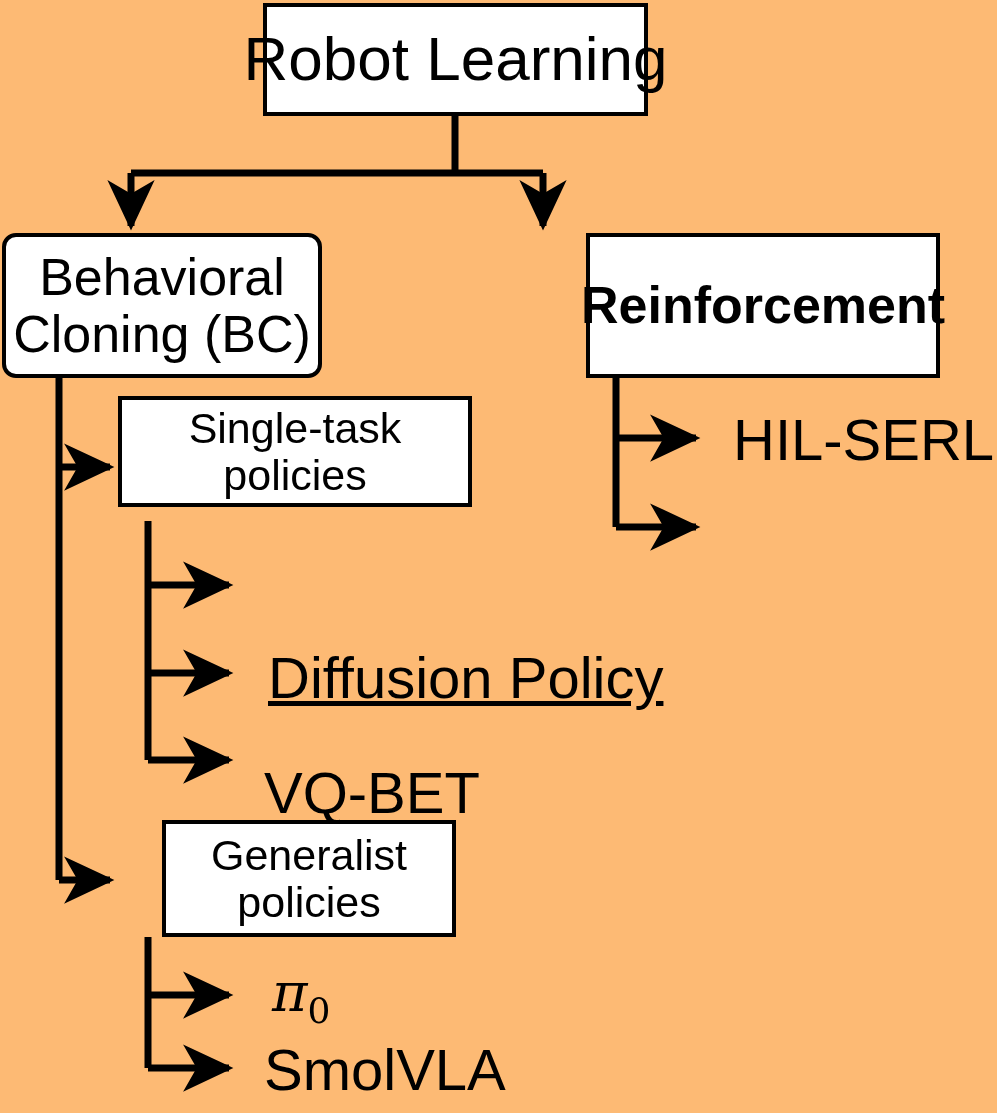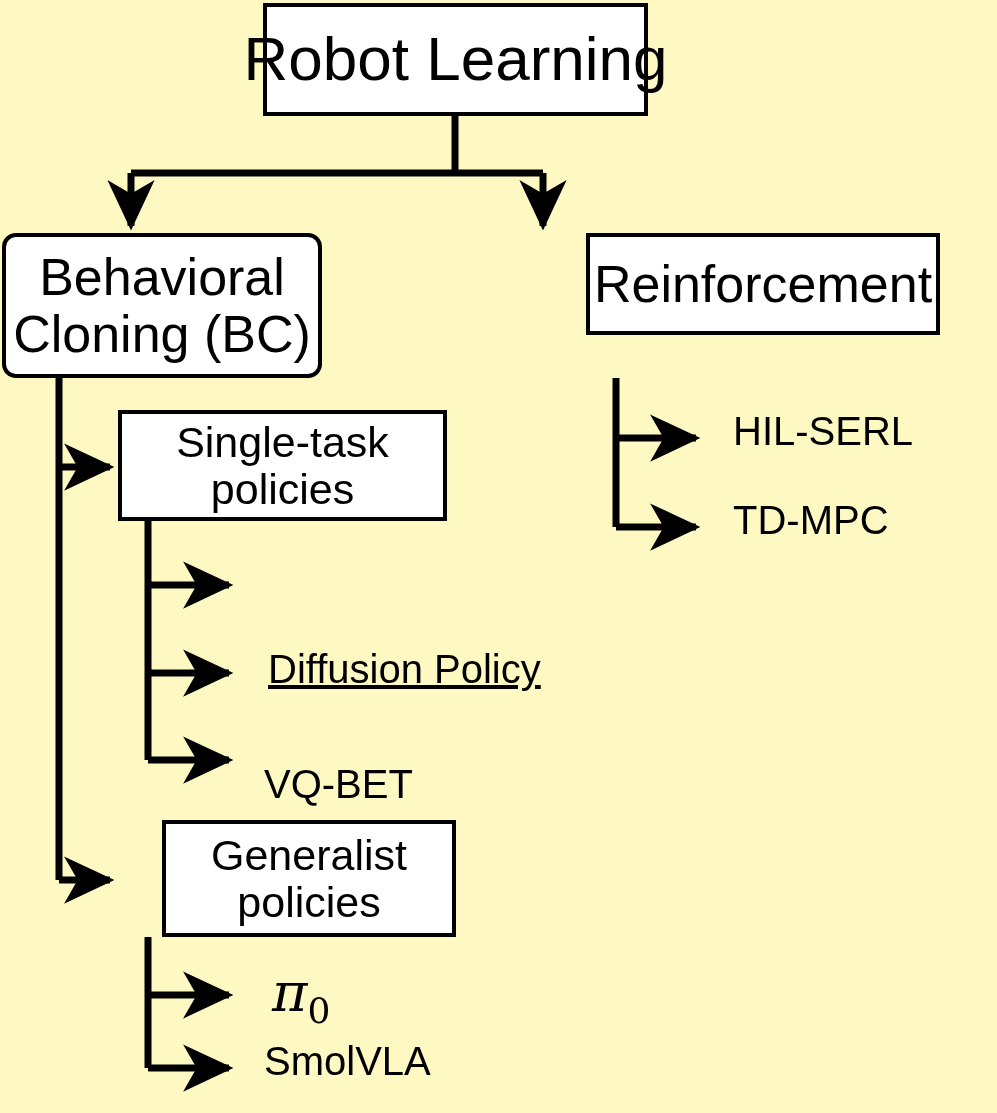--- a/index.html
+++ b/index.html
@@ -8,21 +8,21 @@
     background: #ffffff;
   }
   body {
     font-family: "Liberation Sans", sans-serif;
     color: #000000;
   }
   #diagram-root {
     position: relative;
     width: 997px;
     height: 1113px;
-    background: #fef9c3;
+    background: #fdba74;
     overflow: hidden;
   }
   #edge-layer {
     position: absolute;
     left: 0;
     top: 0;
     width: 997px;
     height: 1113px;
   }
   .node-box {
@@ -54,43 +54,44 @@
     left: 2px;
     top: 233px;
     width: 320px;
     height: 145px;
     border-radius: 14px;
   }
   #node-rl {
     left: 586px;
     top: 233px;
     width: 354px;
-    height: 102px;
+    height: 145px;
+    font-weight: bold;
   }
   #node-bc .node-line, #node-rl .node-line { font-size: 52px; }
   
   #node-single-task {
     left: 118px;
-    top: 410px;
-    width: 329px;
+    top: 396px;
+    width: 354px;
     height: 111px;
   }
   #node-generalist {
     left: 118px;
     top: 820px;
     width: 294px;
     height: 117px;
     margin-left: 44px;
   }
   #node-single-task .node-line, #node-generalist .node-line { font-size: 43px; }
   
   .leaf-label {
     position: absolute;
     white-space: nowrap;
-    font-size: 40px;
+    font-size: 58px;
     line-height: 1;
   }
   #leaf-act        { left: 264px; top: 561px; }
   #leaf-diffusion  { left: 268px; top: 649px; text-decoration: underline; }
   #leaf-vqbet      { left: 264px; top: 736px; margin-top: 28px; }
   #leaf-pi0        { left: 272px; top: 966px; font-family: "DejaVu Serif", serif; font-style: italic; font-size: 54px; }
   #leaf-pi0 .sub   { font-size: 36px; font-style: normal; vertical-align: sub; }
   #leaf-smolvla    { left: 264px; top: 1041px; }
   #leaf-hilserl    { left: 733px; top: 411px; }
   #leaf-tdmpc      { left: 733px; top: 500px; }
@@ -163,15 +164,14 @@
     <span class="node-line">policies</span>
   </div>
 
   <span class="leaf-label" id="leaf-diffusion">Diffusion Policy</span>
   <span class="leaf-label" id="leaf-vqbet">VQ-BET</span>
 
   <span class="leaf-label" id="leaf-pi0"><span>π</span><span class="sub">0</span></span>
   <span class="leaf-label" id="leaf-smolvla">SmolVLA</span>
 
   <span class="leaf-label" id="leaf-hilserl">HIL-SERL</span>
-  <span class="leaf-label" id="leaf-tdmpc">TD-MPC</span>
 
 </div>
 
 </body></html>

